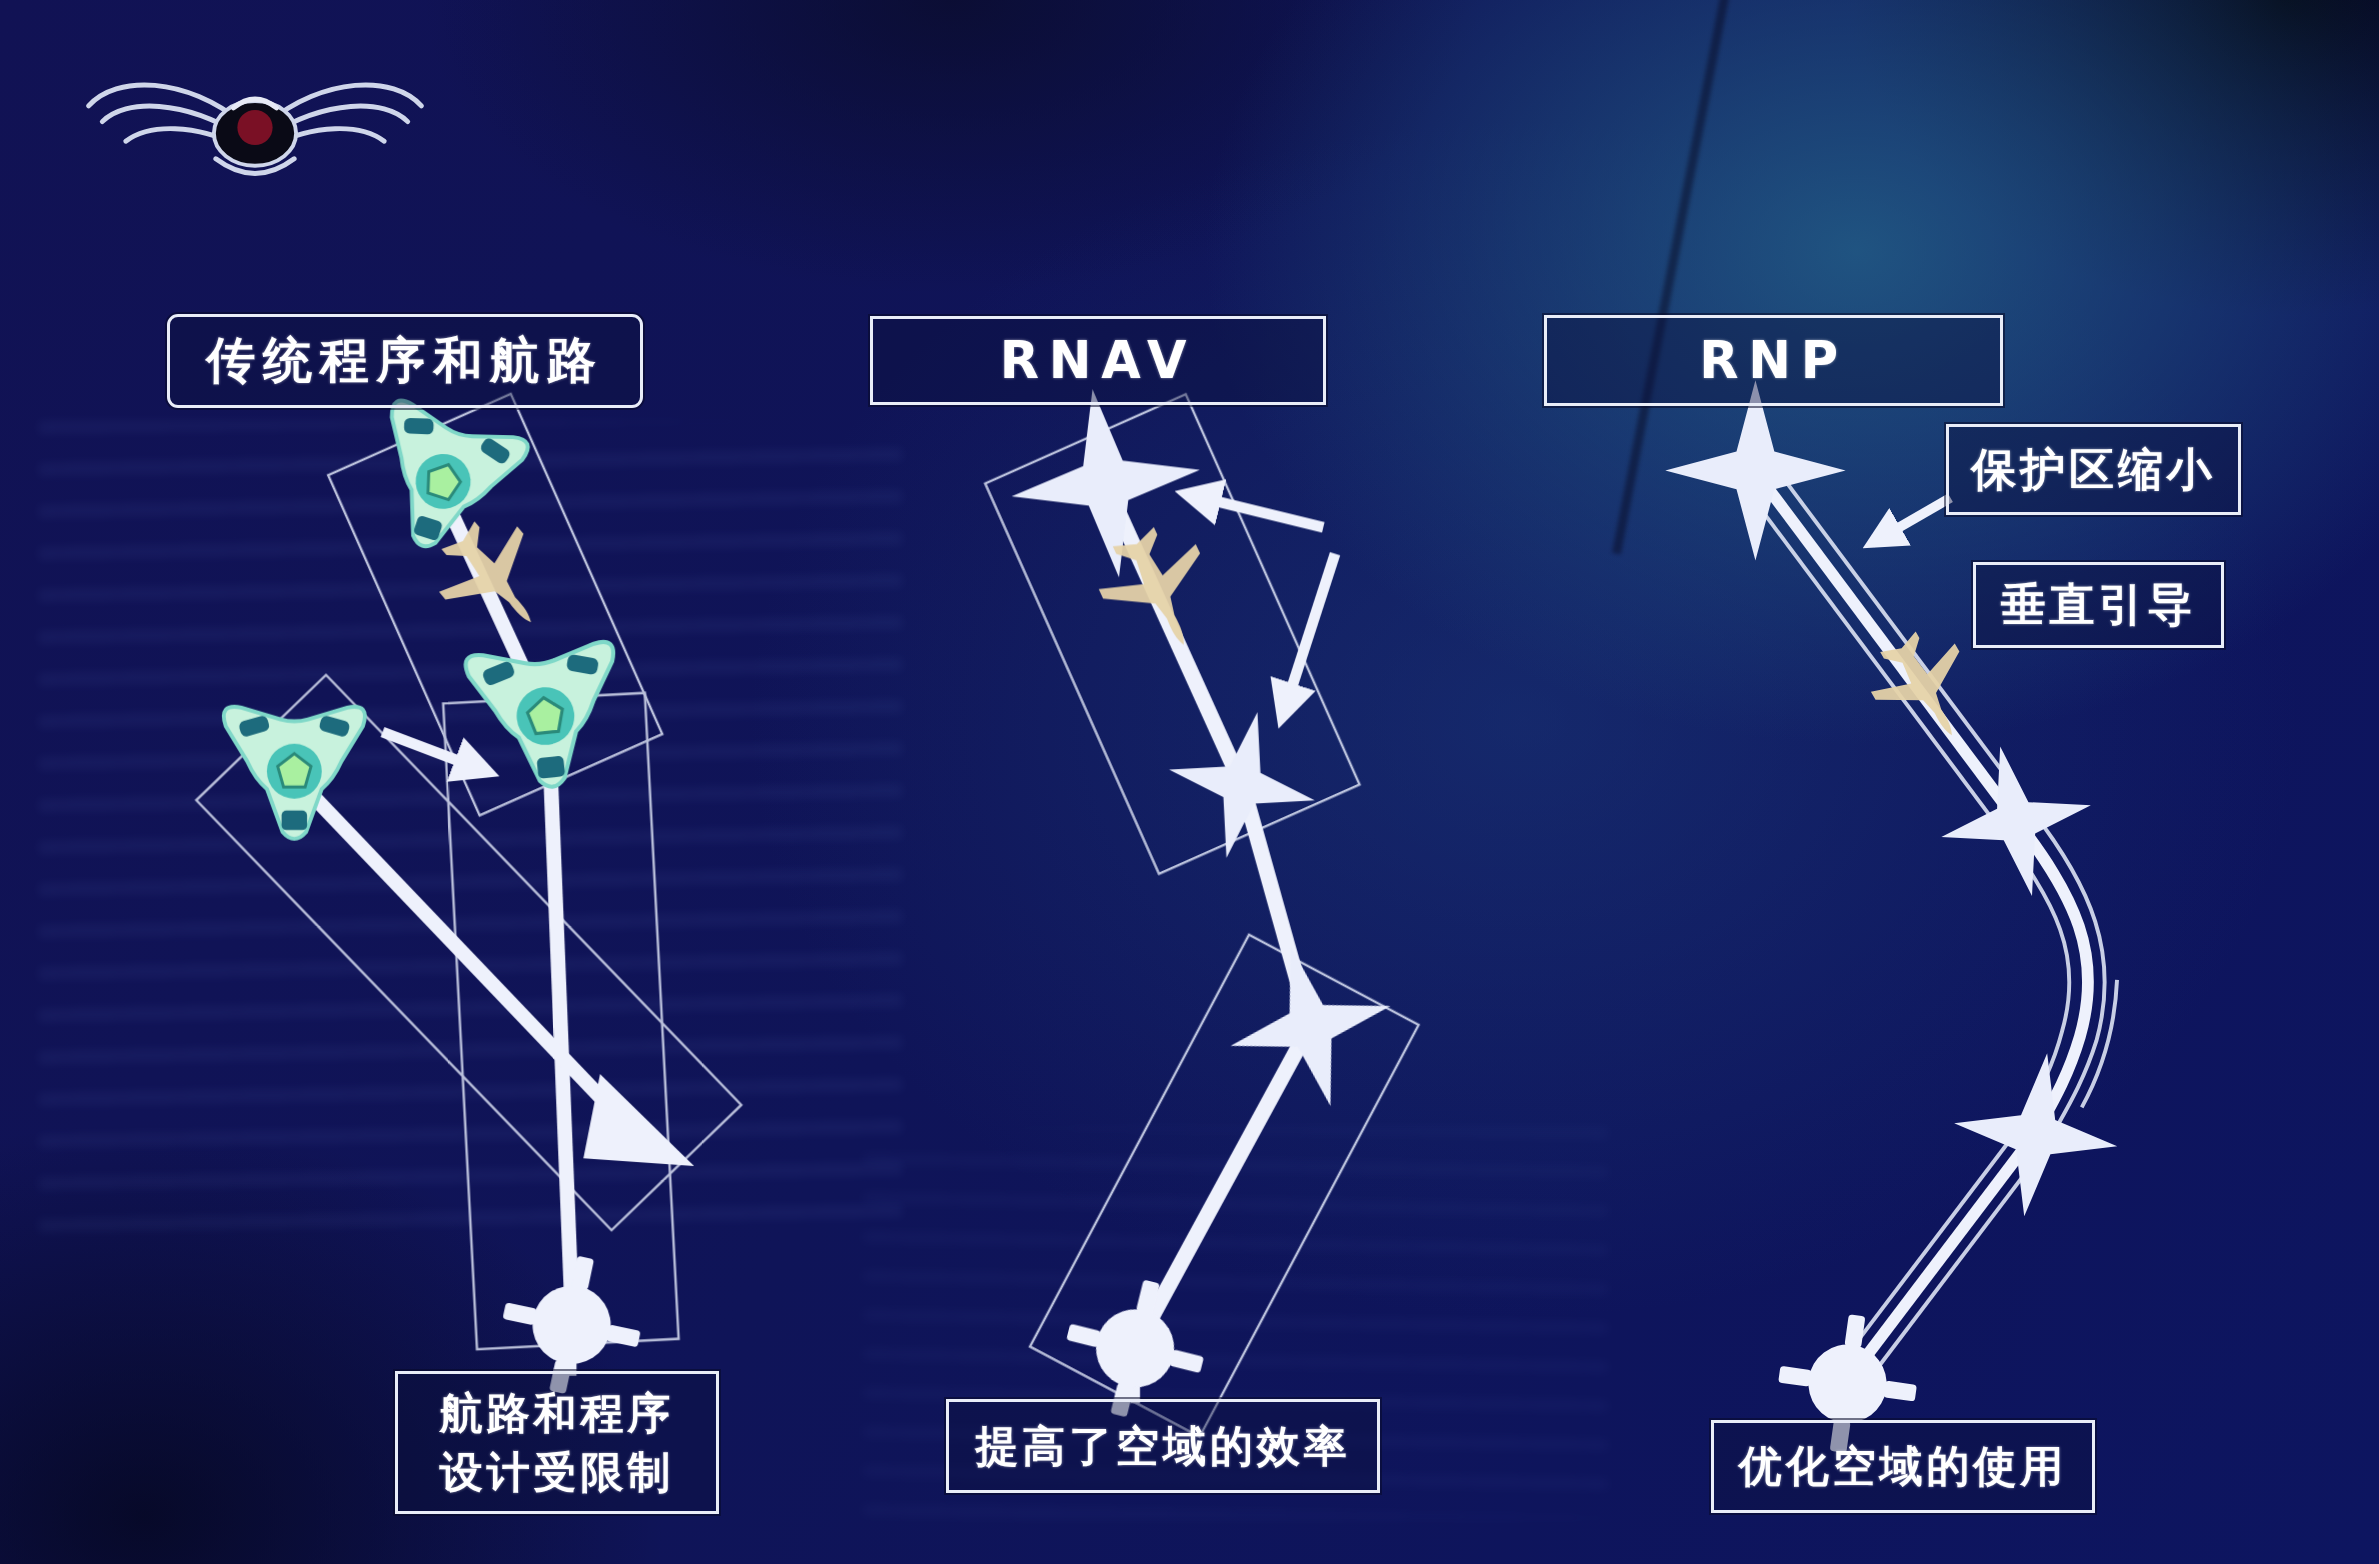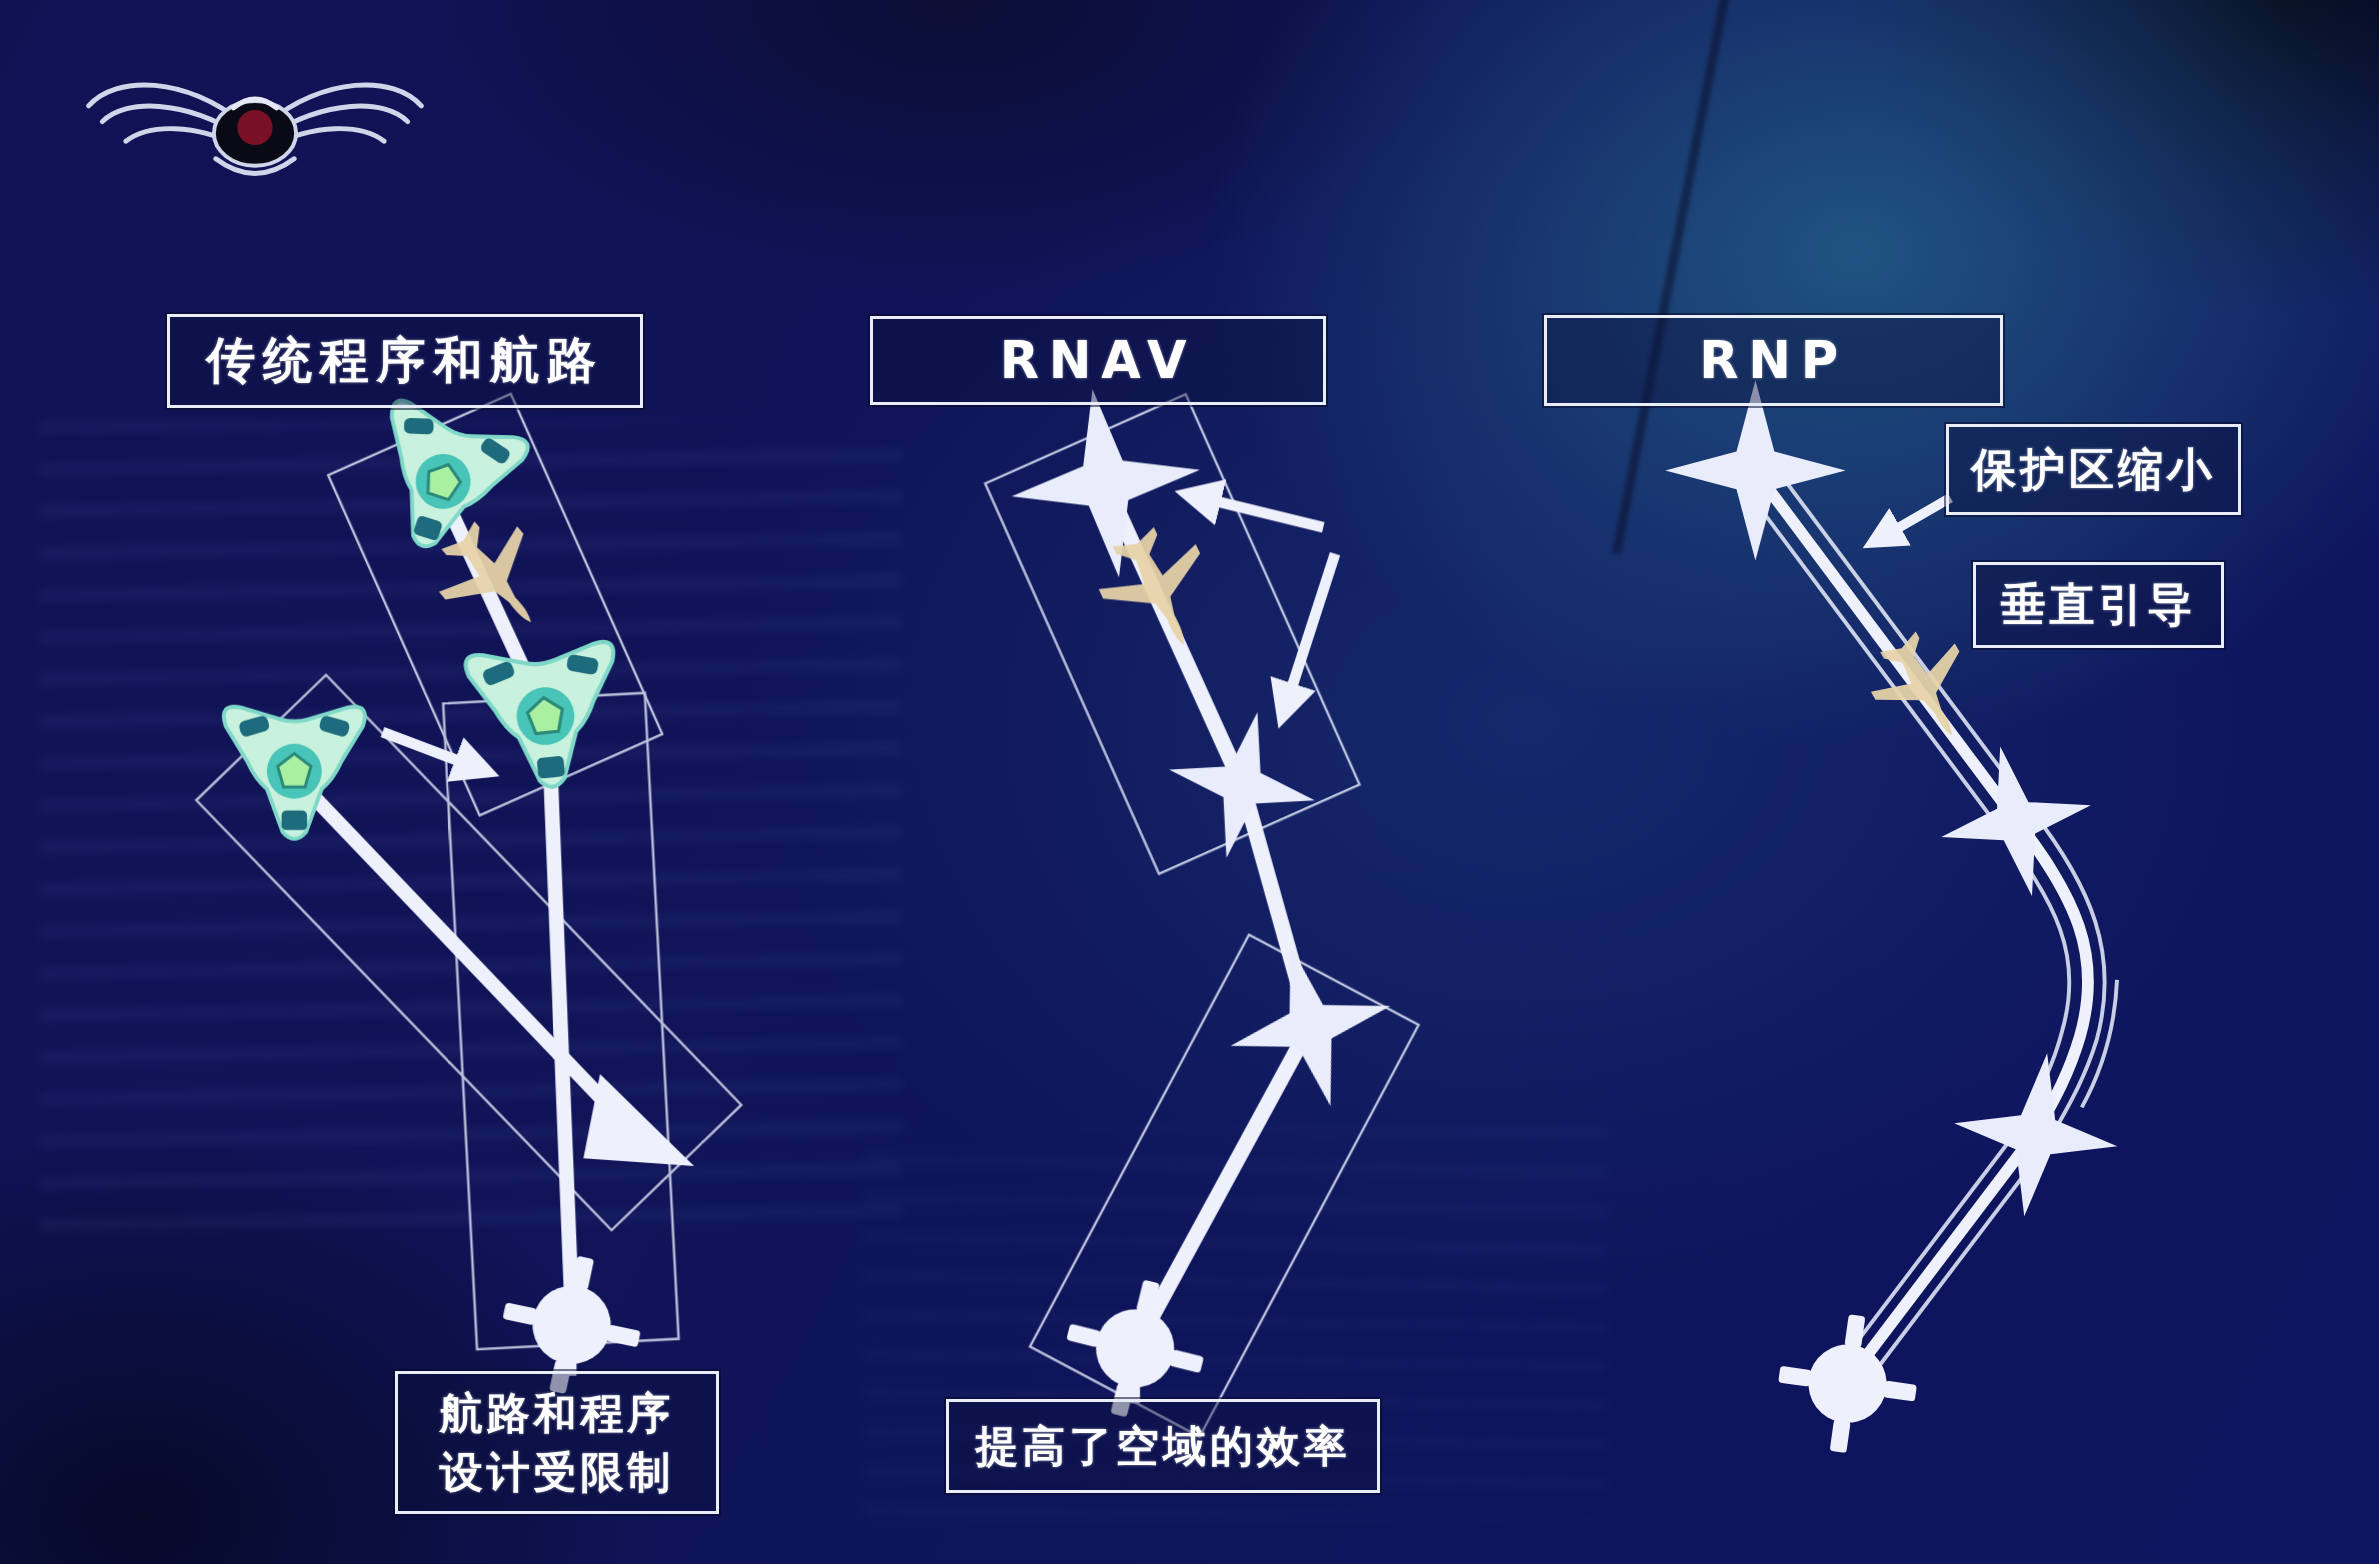--- a/index.html
+++ b/index.html
@@ -151,21 +151,21 @@
       </g>
       <use href="#star4" transform="translate(1791,480) scale(0.92)"></use>
       <use href="#star4" transform="translate(2057,838) rotate(-12) scale(0.78)"></use>
       <use href="#star4" transform="translate(2077,1158) rotate(8) scale(0.84)"></use>
       <use href="#plane" transform="translate(1963,701) rotate(150) scale(0.95)"></use>
       <use href="#vorcircle" transform="translate(1885,1412) rotate(8) scale(0.95)"></use>
       <line x1="1990" y1="508" x2="1910" y2="554" stroke="#eef1fc" stroke-width="10" marker-end="url(#ah)"></line>
     </g>
   </svg>
 
-  <div class="box title" style="left:167px;top:314px;width:470px;height:88px;">
+  <div class="box title" style="left:167px;top:314px;width:470px;height:88px;border-radius:11px;">
     <span>传统程序和航路</span>
   </div>
   <div class="box title latin" style="left:870px;top:316px;width:450px;height:83px;">
     <span>RNAV</span>
   </div>
   <div class="box title latin" style="left:1544px;top:315px;width:453px;height:85px;text-align:right;">
     <span>RNP</span>
   </div>
 
   <div class="box label" style="left:1946px;top:424px;width:289px;height:85px;align-items:center;">
@@ -177,15 +177,18 @@
 
   <div class="box caption" style="left:395px;top:1371px;width:318px;height:137px;">
     <div>
       <span class="ln">航路和程序</span>
       <span class="ln">设计受限制</span>
     </div>
   </div>
   <div class="box caption" style="left:946px;top:1399px;width:428px;height:88px;">
     <span>提高了空域的效率</span>
   </div>
+  <div class="box caption" style="left:1711px;top:1420px;width:378px;height:87px;">
+    <span>优化空域的使用</span>
+  </div>
 
 </div>
 
 
 </body></html>

